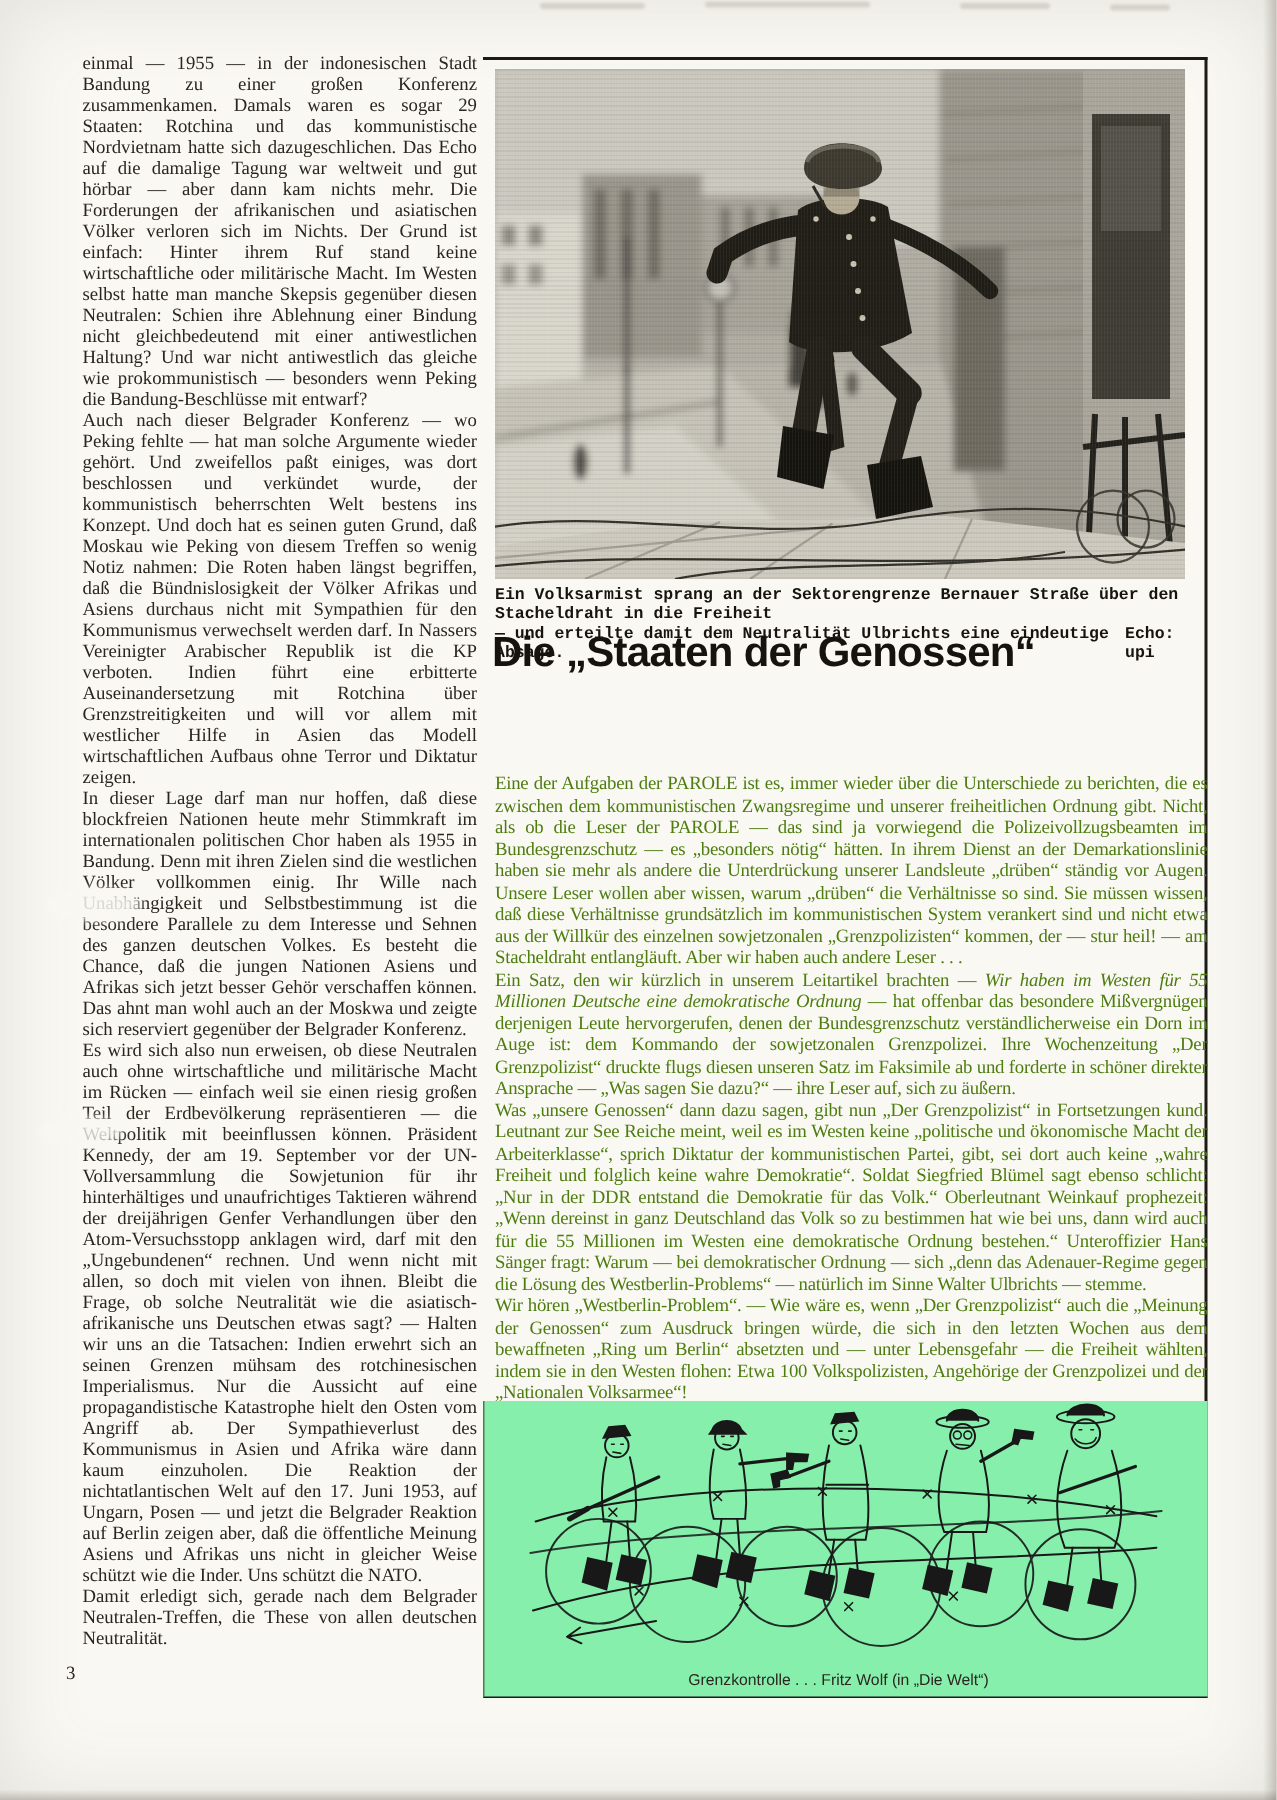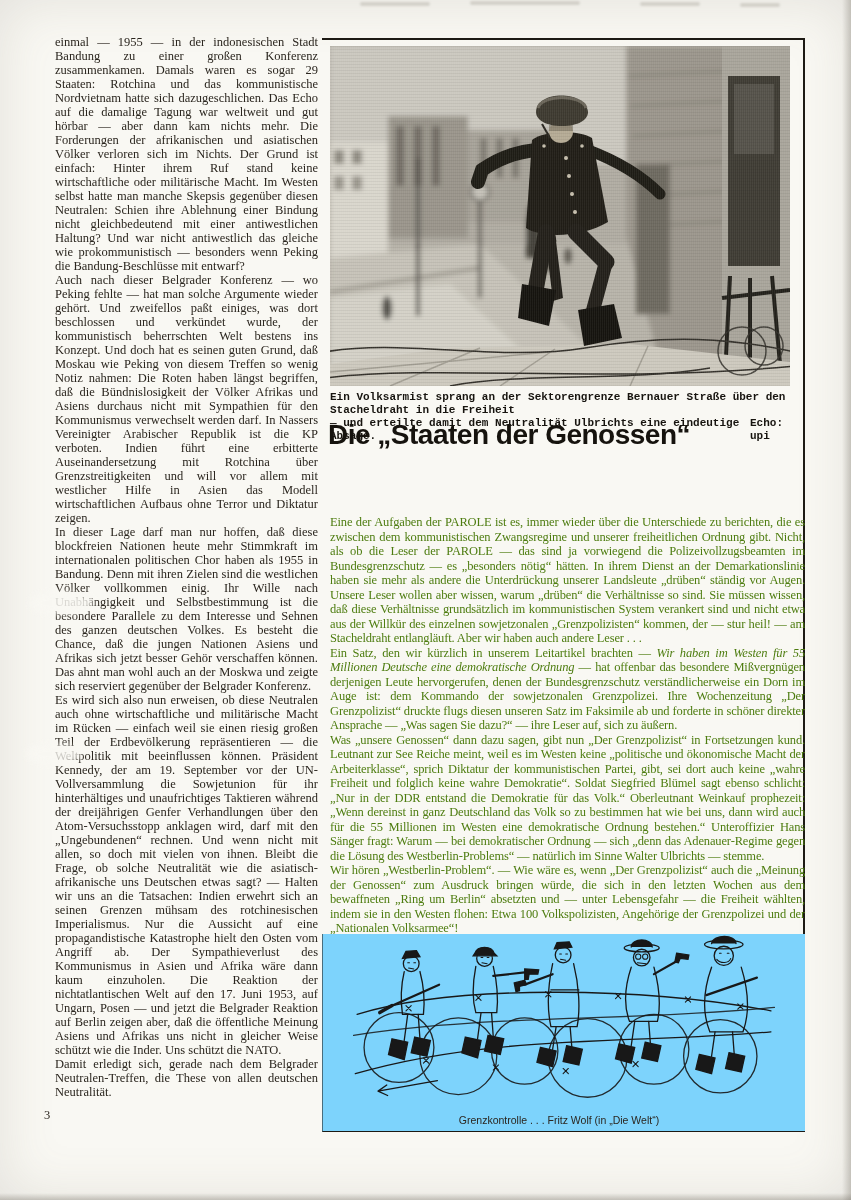--- a/index.html
+++ b/index.html
@@ -55,21 +55,21 @@
     text-align:justify;hyphens:auto;-webkit-hyphens:auto;color:#4d7c0f;margin-top:33px;
   }
   .article p{margin:0;}
   .article em{font-style:italic;}
 
   
   .cartoon-box{
     position:absolute;left:322px;top:934px;width:482px;height:197px;
     border-bottom:1.6px solid #1d1a14;
     border-left:1px solid rgba(29,26,20,.55);
-    background:#7dd3fc;
+    background:#86efac;
   }
   .cartoon-caption{
     position:absolute;left:0;right:10px;bottom:5px;text-align:center;
     font-family:"Liberation Sans",sans-serif;font-size:10.5px;color:#2b261f;
   }
 </style>
 </head>
 <body>
 
 <div class="page">

